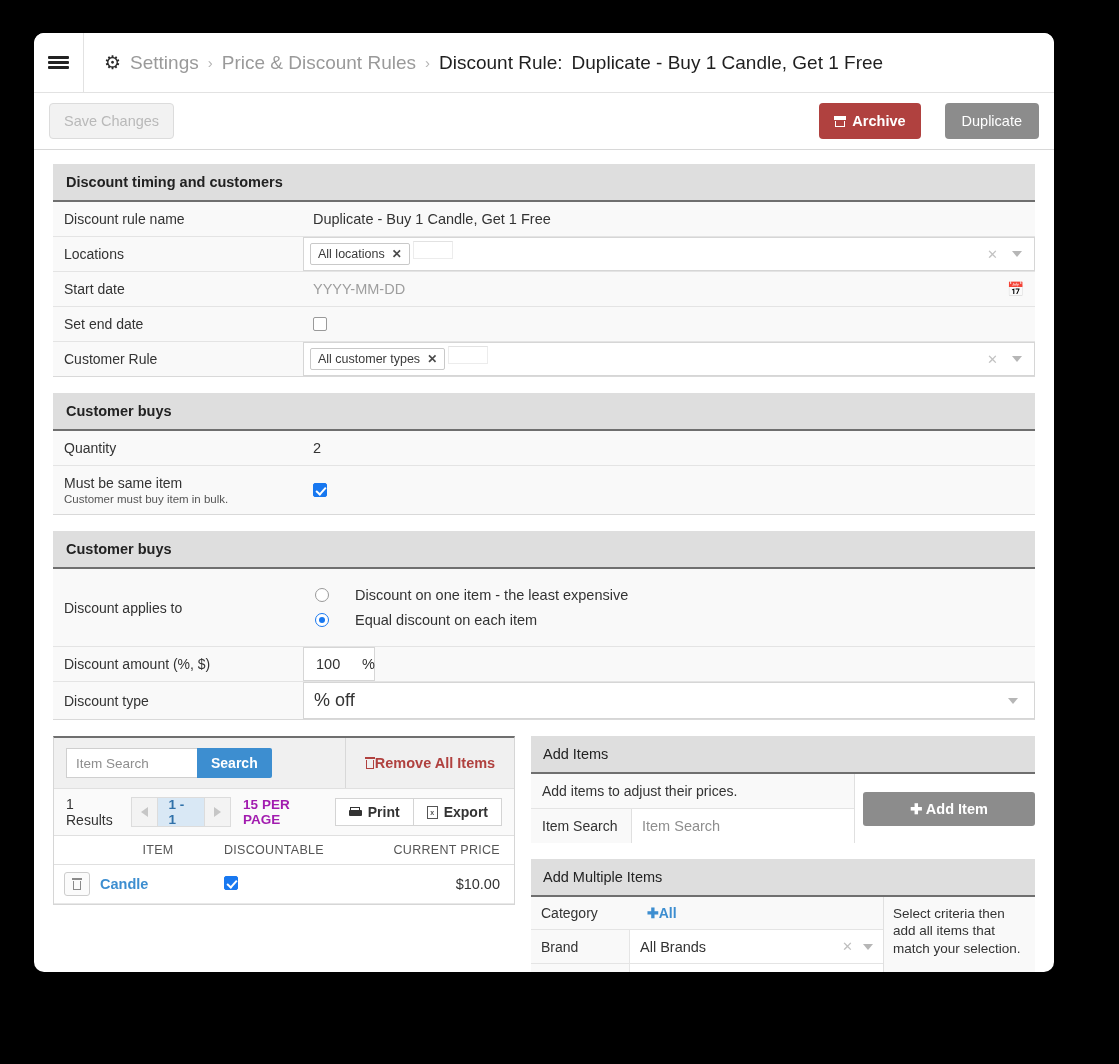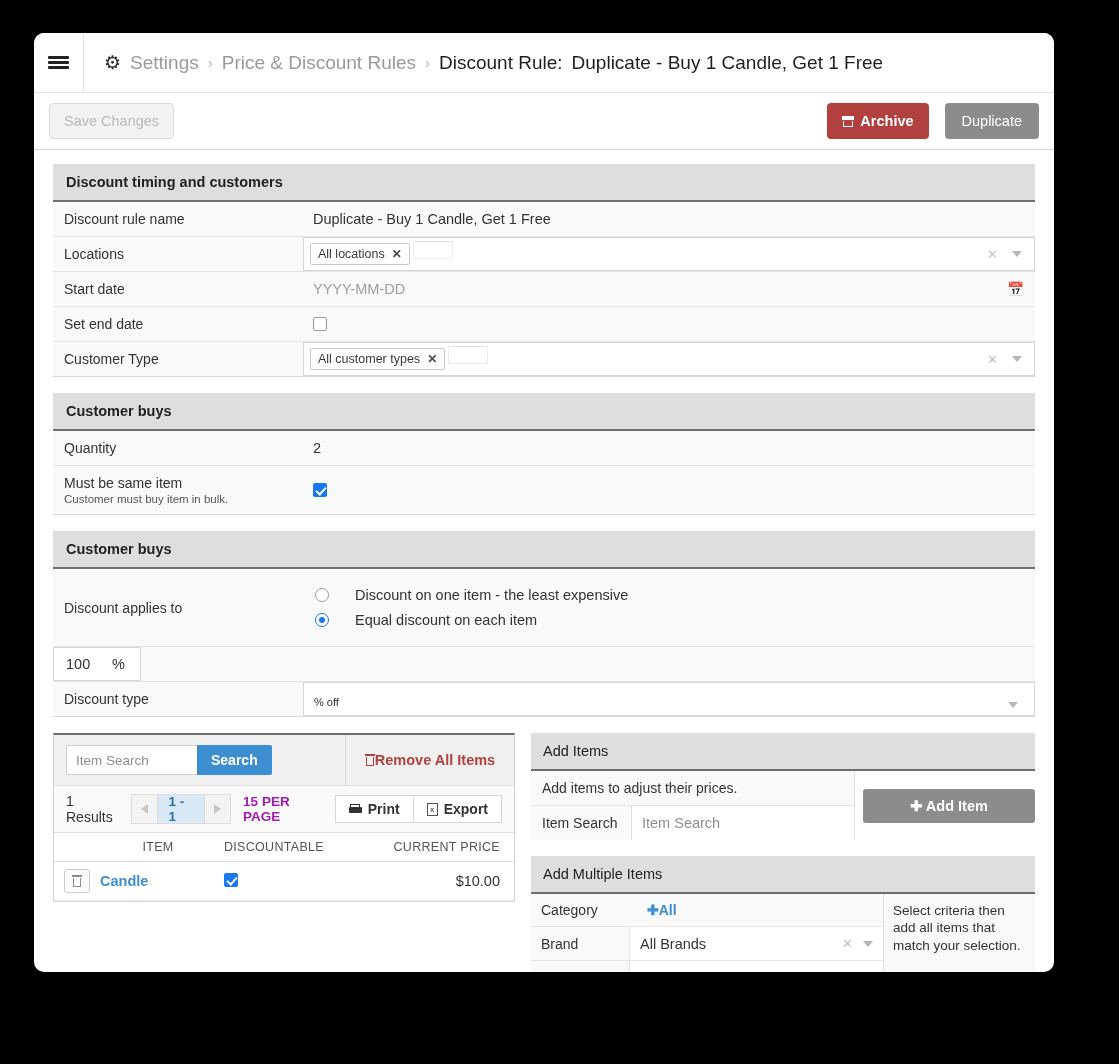--- a/index.html
+++ b/index.html
@@ -66,21 +66,21 @@
     padding: 8px 13px;
     border: 1px solid transparent;
     cursor: pointer;
     line-height: 1.15;
     white-space: nowrap;
   }
   .btn-save {
     background: #f2f2f2; border: 1px solid #dcdcdc; color: #b9b9b9;
     padding: 9px 14px; font-size: 14.5px;
   }
-  .right-actions { margin-left: auto; display: flex; gap: 16px; }
+  .right-actions { margin-left: auto; display: flex; gap: 24px; }
   .btn-archive {
     background: #b0413f; color: #ffffff; font-weight: bold; padding: 9px 14px;
   }
   .btn-duplicate {
     background: #8c8c8c; color: #ffffff; padding: 9px 16px;
   }
   .ico-box {
     display:inline-block; width:12px; height:11px; margin-right:6px;
     position:relative; vertical-align:-1px;
   }
@@ -164,22 +164,22 @@
   }
   .sel-right {
     margin-left: auto; display: flex; align-items: center; gap: 14px;
     padding-right: 6px; color: #c2c2c2; font-size: 13px;
   }
   .caret { width:0;height:0;border-left:5px solid transparent;border-right:5px solid transparent;border-top:6px solid #b6b6b6; }
 
   .plainselect {
     width: 100%; min-height: 34px;
     border: 1px solid #d6d6d6; background: #fff;
-    display:flex; align-items:flex-end; padding: 7px 10px;
-    font-size: 11px; color:#333;
+    display:flex; align-items:center; padding: 7px 10px;
+    font-size: 18px; color:#333;
   }
 
   .dateinput {
     width:100%; min-height:34px; display:flex; align-items:center;
     padding: 7px 10px; font-size: 14.5px; color:#9e9e9e;
     position: relative;
   }
   .cal-ico { position:absolute; right: 10px; top:50%; transform:translateY(-50%);
     color:#9a9a9a; font-size: 14px; }
 
@@ -209,21 +209,21 @@
     flex:0 0 14px;
   }
   .rb.sel { border: 1px solid #1878f0; position: relative; }
   .rb.sel:after {
     content:""; position:absolute; left:3px; top:3px;
     width: 6px; height: 6px; border-radius:50%; background:#1878f0;
   }
   .radio-label { font-size: 14.5px; color:#333; }
 
   .amt-wrap { display:flex; align-items:center; background:#fff;
-    border:1px solid #d6d6d6; width: 88px; min-height:34px; padding:0 10px;}
+    border:1px solid #d6d6d6; width: 72px; min-height:34px; padding:0 10px;}
   .amt-wrap input { border:none; outline:none; width: 40px;
     font-family:"Liberation Sans",sans-serif; font-size:14.5px; color:#333;}
   .pct { margin-left:8px; font-size:14.5px; color:#333; }
 
   
   .bottom { display: flex; gap: 16px; padding: 0 19px 16px 19px; }
   .bleft { width: 462px; flex: 0 0 462px; }
   .bright { flex: 1; }
 
   .itemcard { border: 1px solid #d6d6d6; border-top: 2px solid #6f6f6f; }
@@ -421,21 +421,21 @@
       </div>
 
       <div class="frow">
         <div class="flabel">Set end date</div>
         <div class="fval" style="padding-left:10px;">
           <span class="cb"></span>
         </div>
       </div>
 
       <div class="frow">
-        <div class="flabel">Customer Type</div>
+        <div class="flabel">Customer Rule</div>
         <div class="fval">
           <div class="selbox">
             <span class="tag">
               <span>All customer types</span>
               <span class="x">✕</span>
             </span>
             <span class="tag-ghost"></span>
             <span class="sel-right">
               <span>✕</span>
               <span class="caret"></span>
@@ -477,20 +477,21 @@
             <span class="radio-label">Discount on one item - the least expensive</span>
           </div>
           <div class="radiorow">
             <span class="rb sel"></span>
             <span class="radio-label">Equal discount on each item</span>
           </div>
         </div>
       </div>
 
       <div class="frow">
+        <div class="flabel">Discount amount (%, $)</div>
         <div class="fval">
           <div class="amt-wrap">
             <input value="100" style="">
             <span class="pct">%</span>
           </div>
         </div>
       </div>
 
       <div class="frow">
         <div class="flabel">Discount type</div>

